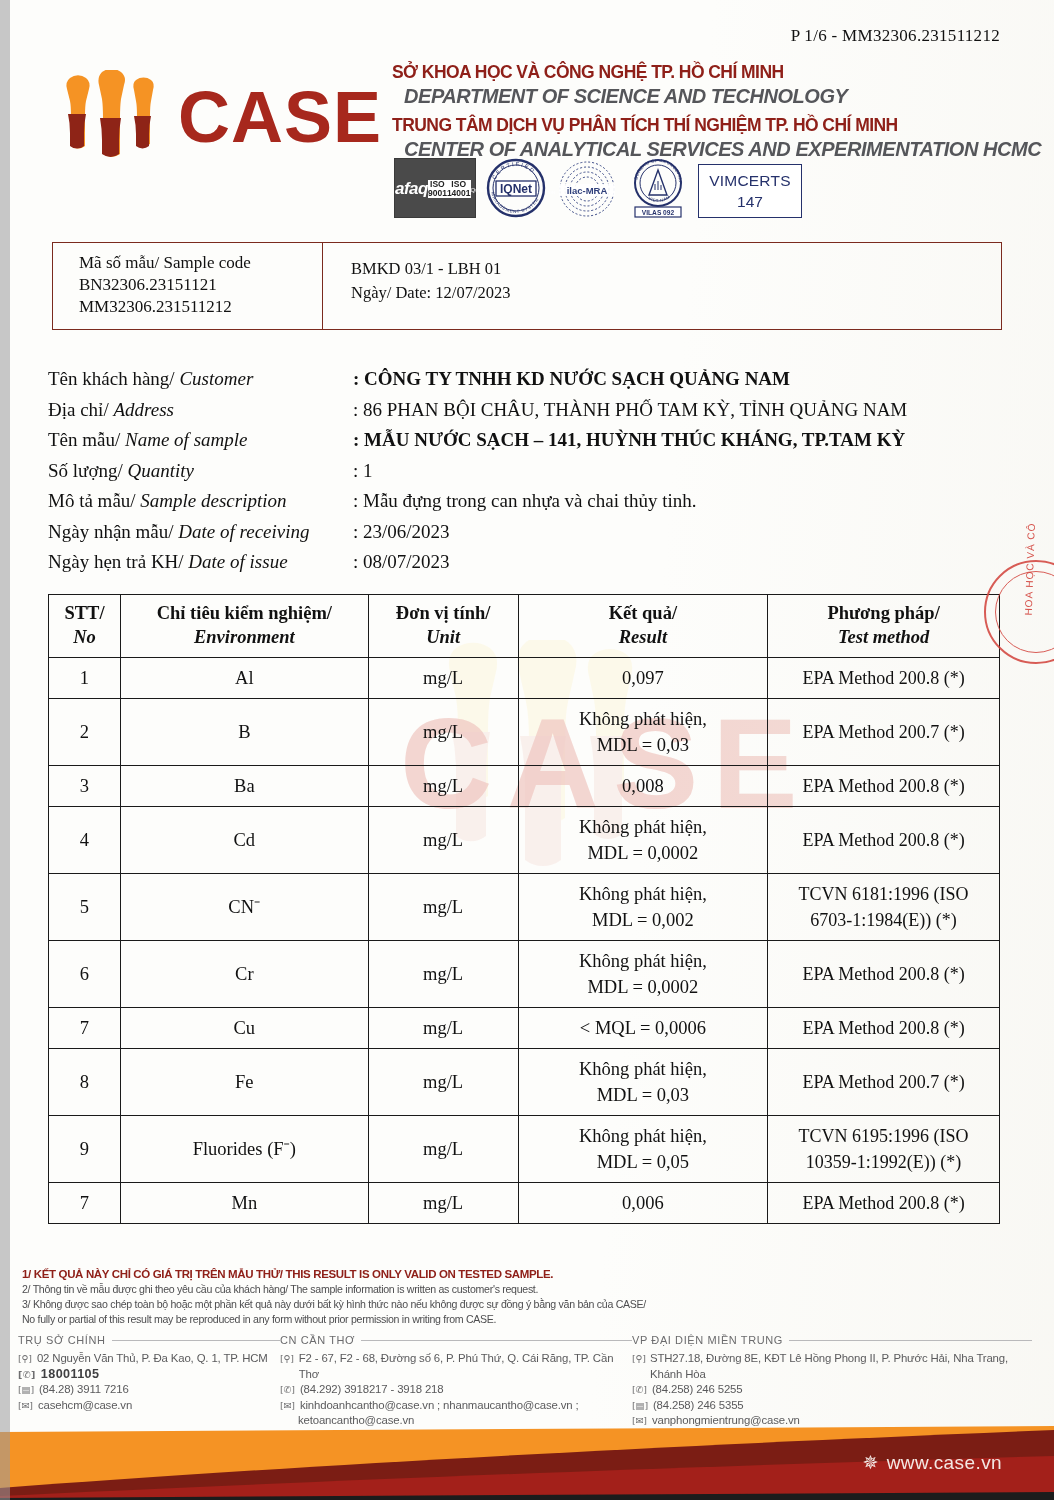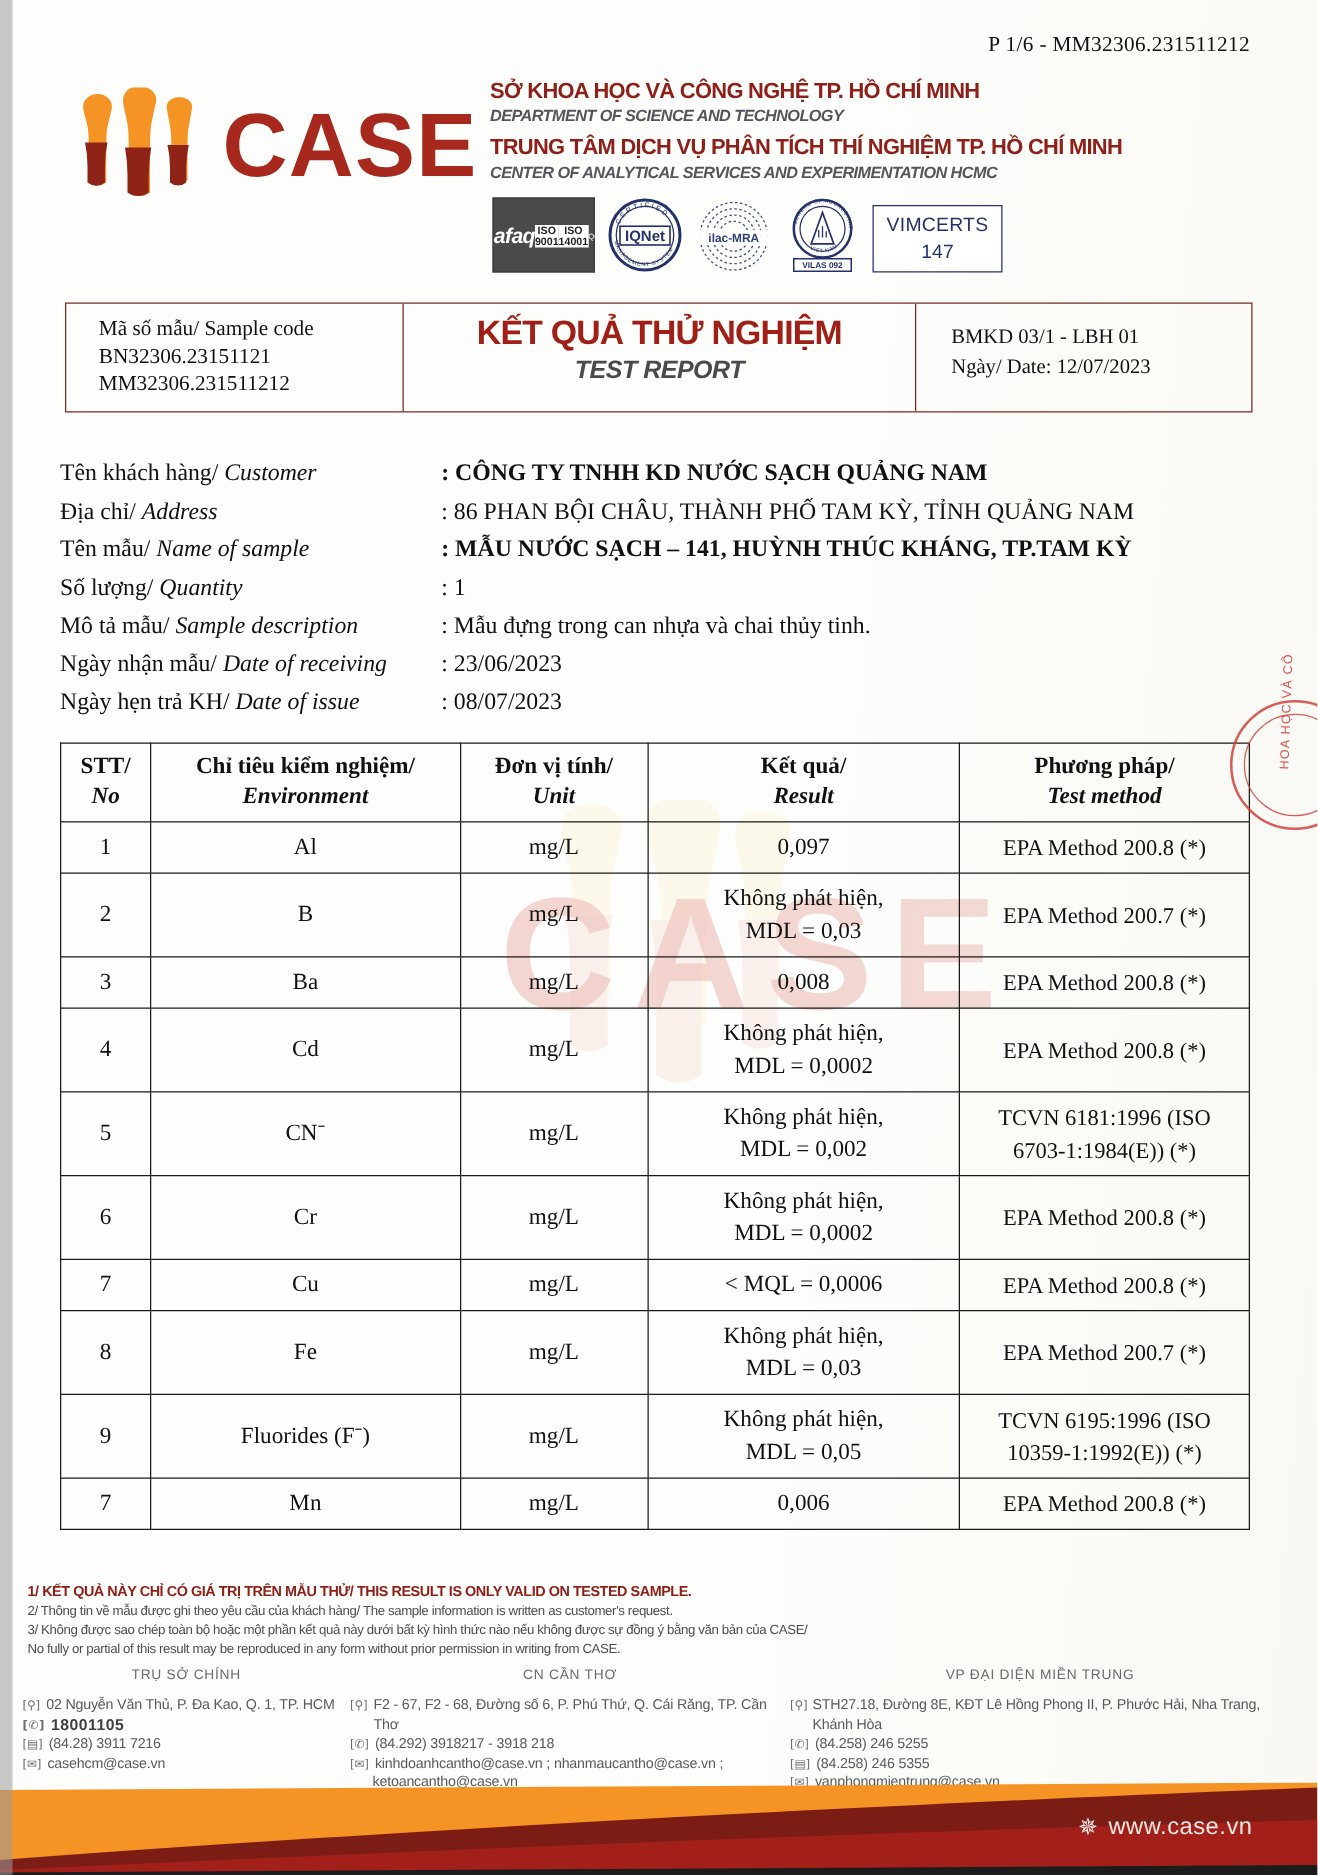--- a/index.html
+++ b/index.html
@@ -45,22 +45,22 @@
     font-family: "Liberation Sans", sans-serif;
     font-weight: 700; font-size: 72px; color: #a7281d; letter-spacing: 1px;
   }
   #org-block { position: absolute; left: 392px; top: 4px; width: 620px; }
   .org-vn {
     font-family: "Liberation Sans", sans-serif; font-weight: 700;
     font-size: 17.5px; color: #8f2019; letter-spacing: -.55px; white-space: nowrap;
   }
   .org-en {
     font-family: "Liberation Sans", sans-serif; font-style: italic; font-weight: 600;
-    font-size: 13px; color: #55565a; letter-spacing: -.45px; white-space: nowrap;
-    margin: 2px 0 7px;
+    font-size: 20px; color: #55565a; letter-spacing: -.45px; white-space: nowrap;
+    margin: 2px 12px 7px;
   }
   #badges { position: absolute; left: 394px; top: 100px; display: flex; align-items: flex-end; gap: 9px; }
 
   .badge { position: relative; }
   .b-afaq {
     width: 82px; height: 60px; background: #4a4a4a; color: #fff;
     font-family: "Liberation Sans", sans-serif; text-align: center;
     display: flex; flex-direction: row; align-items: center; justify-content: flex-start;
     padding-top: 1px; border: 1px solid #3a3a3a;
   }
@@ -154,21 +154,21 @@
   #contacts {
     position: absolute; left: 18px; top: 1334px; width: 1022px; z-index: 3;
     font-family: "Liberation Sans", sans-serif; color: #5a5a5c;
     display: flex; gap: 0;
   }
   .col-hcm { width: 262px; }
   .col-ct  { width: 352px; }
   .col-mt  { width: 400px; }
   .col-head {
     display: flex; align-items: center; gap: 6px;
-    font-size: 11px; letter-spacing: .6px; color: #6b6b6d; margin-bottom: 5px; flex-direction: column;
+    font-size: 11px; letter-spacing: .6px; color: #6b6b6d; margin-bottom: 5px;
   }
   .col-head .rule { flex: 1; height: 1px; background: #b9b9bb; }
   .cline { display: flex; gap: 5px; font-size: 11.4px; line-height: 15.5px; letter-spacing: -.15px; }
   .cline .ic {
     font-size: 9.5px; color: #6e6e70; min-width: 13px; text-align: center;
     font-family: "DejaVu Sans", sans-serif;
   }
   .cline.strong { font-weight: 700; font-size: 12.6px; letter-spacing: .4px; color:#3f3f41;}
   .cont { padding-left: 18px; }
 
@@ -285,24 +285,20 @@
 
   </div>
 </div>
 
 <div id="titlebar">
   <div id="tb-left">
     <div>Mã số mẫu/ Sample code</div>
     <div>BN32306.23151121</div>
     <div>MM32306.231511212</div>
   </div>
-  <div id="tb-mid">
-    <div class="vn">KẾT QUẢ THỬ NGHIỆM</div>
-    <div class="en">TEST REPORT</div>
-  </div>
   <div id="tb-right">
     <div>BMKD 03/1 - LBH 01</div>
     <div>Ngày/ Date: 12/07/2023</div>
   </div>
 </div>
 
 <div id="info">
     <div class="inf-row">
       <div class="inf-lbl">Tên khách hàng/ <i>Customer</i></div>
       <div class="inf-val b">: CÔNG TY TNHH KD NƯỚC SẠCH QUẢNG NAM</div>

